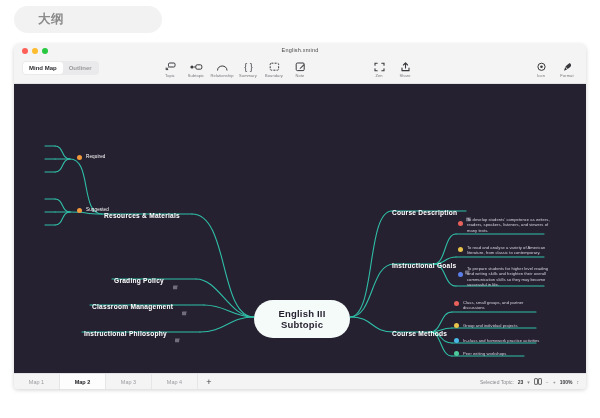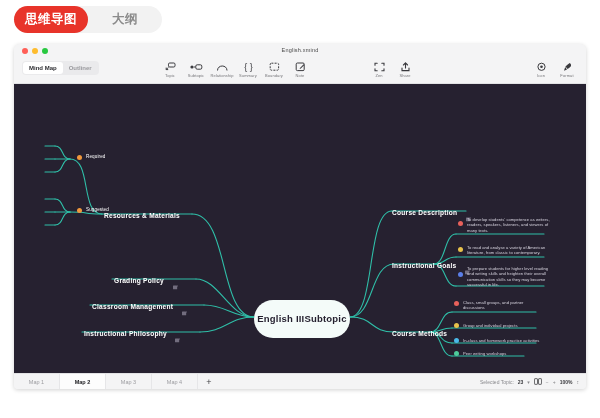--- a/index.html
+++ b/index.html
@@ -84,21 +84,21 @@
     background:#262130;
     overflow:hidden;
   }
   .mapsvg { position:absolute; left:0; top:0; }
 
   
   .node { position:absolute; white-space:nowrap; }
   .center-node {
     position:absolute; left:240px; top:216px;
     width:96px; height:38px; background:#f4fbf9;
-    border-radius:19px; display:flex; flex-direction:row;
+    border-radius:19px; display:flex; flex-direction:column;
     align-items:center; justify-content:center;
     color:#241f2e; font-weight:bold; font-size:9.5px; line-height:11.5px;
     letter-spacing:.2px;
   }
   .main-label {
     font-size:6.6px; font-weight:bold; color:#ffffff; letter-spacing:.25px;
   }
   .sub-label { font-size:4.6px; color:#ffffff; letter-spacing:.1px; }
   .leaf-text { font-size:4.1px; color:#d8d5e0; line-height:5.4px; letter-spacing:.05px; }
 
@@ -124,21 +124,20 @@
   .status { margin-left:auto; display:flex; align-items:center; gap:4px; padding-right:7px; }
   .status span { font-size:5px; color:#8a8a8e; }
   .zoomctl { display:flex; align-items:center; gap:4px; }
   .zbtn { font-size:7px; color:#4a4a4e; cursor:pointer; line-height:8px; }
   .chev { font-size:5px; color:#8a8a8e; }
 </style>
 </head>
 <body>
 
 <div class="top-tabs">
-  <div class="pill active">思维导图</div>
   <div class="pill">大纲</div>
 </div>
 
 <div class="app-window">
 
   <div class="titlebar">
     <div class="traffic">
       <div class="dot r"></div>
       <div class="dot y"></div>
       <div class="dot g"></div>

